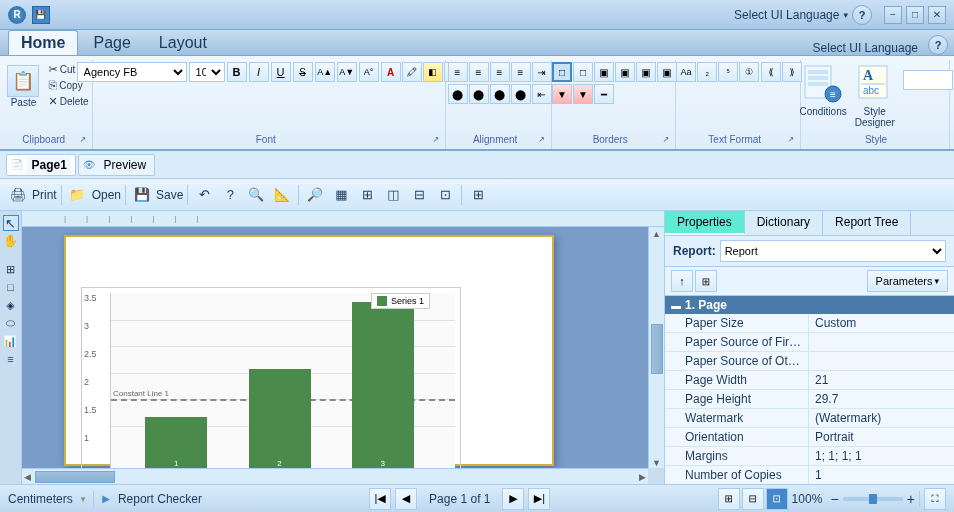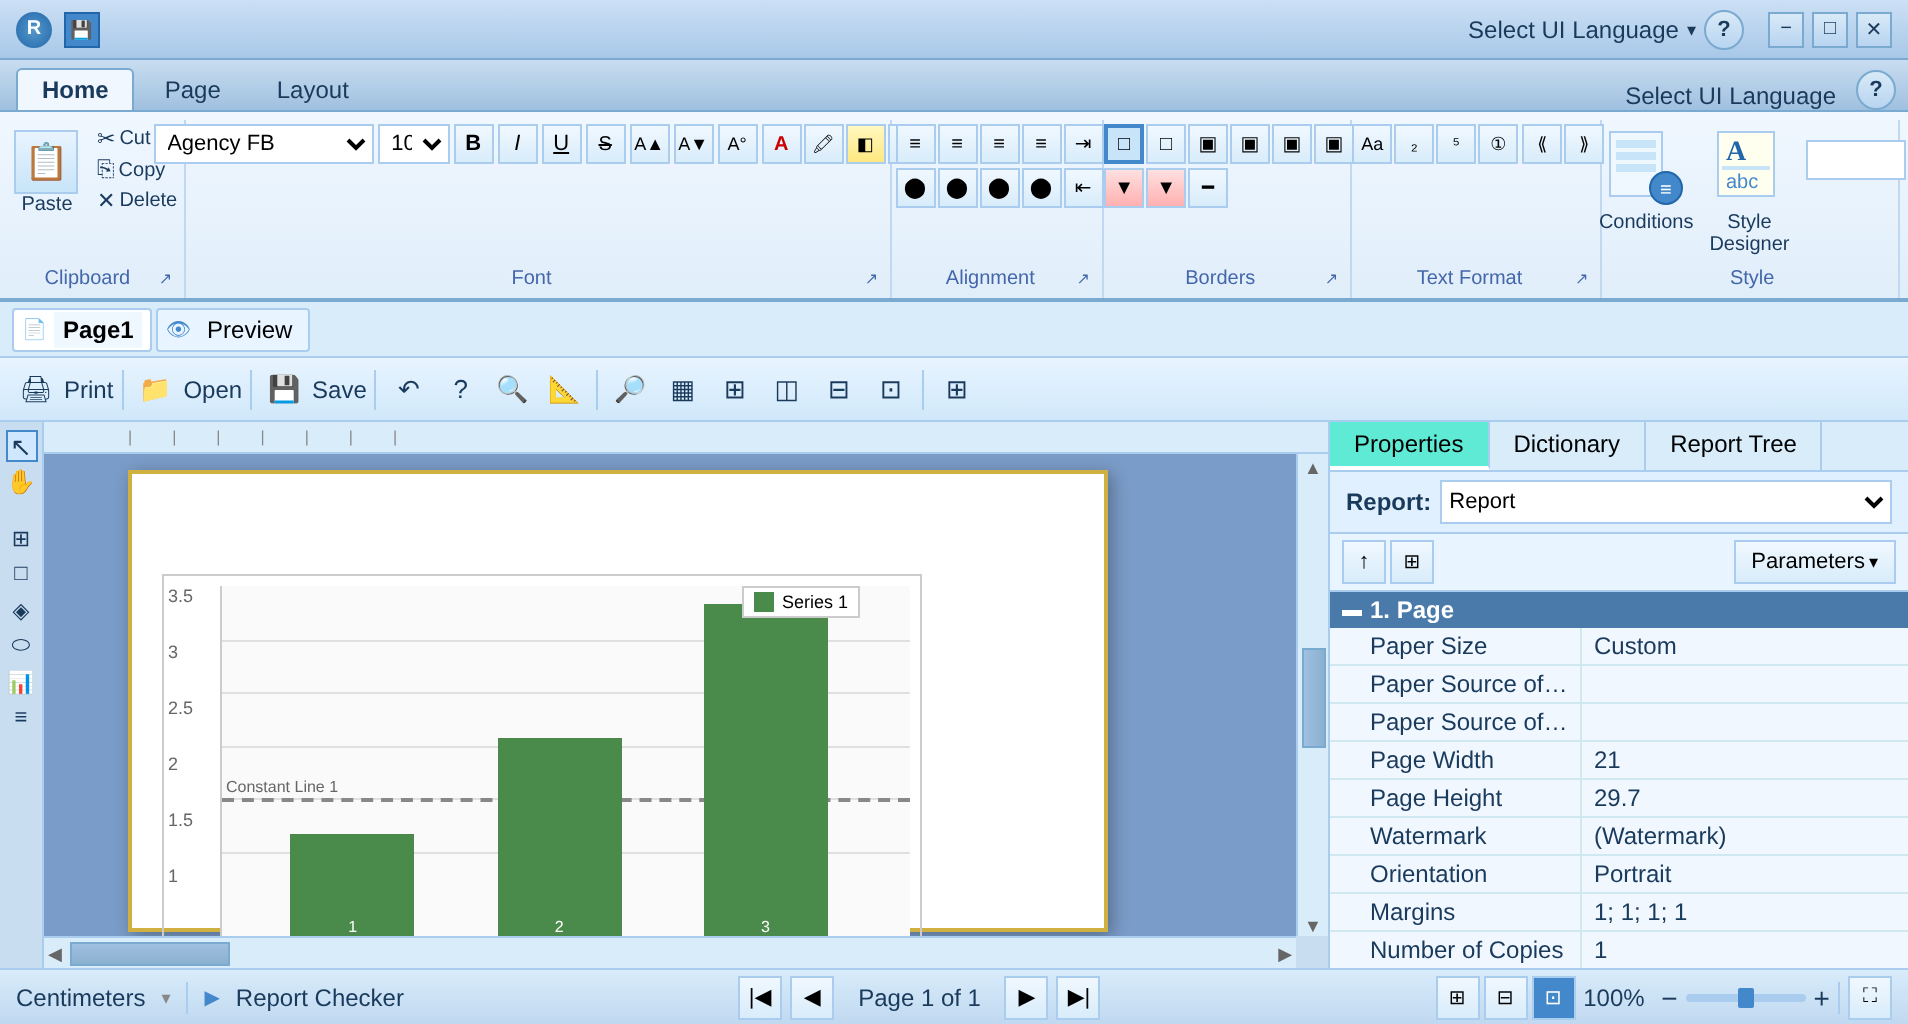--- a/index.html
+++ b/index.html
@@ -6,21 +6,21 @@
     body { font-family: 'Segoe UI', Tahoma, Arial, sans-serif; font-size: 12px; background: #d4e3f7; overflow: hidden; }
 
     
     .title-bar { height: 30px; background: linear-gradient(to bottom, #cce0f5, #a8c8e8); display: flex; align-items: center; justify-content: space-between; padding: 0 8px; border-bottom: 1px solid #7aaad0; }
     .title-bar-left { display: flex; align-items: center; gap: 6px; }
     .title-icon { width: 18px; height: 18px; background: radial-gradient(circle, #5599cc, #2266aa); border-radius: 50%; display: flex; align-items: center; justify-content: center; }
     .title-icon span { color: white; font-size: 10px; font-weight: bold; }
     .quick-save { width: 18px; height: 18px; background: #4488cc; border: 1px solid #2266aa; display: flex; align-items: center; justify-content: center; color: white; font-size: 9px; }
     .title-bar-right { display: flex; align-items: center; gap: 4px; font-size: 12px; color: #1a3a5c; }
     .title-btn { width: 18px; height: 18px; border: 1px solid #7aaad0; background: linear-gradient(to bottom, #d8eaf7, #b8d4f0); display: flex; align-items: center; justify-content: center; cursor: pointer; font-size: 10px; }
-    .ribbon-tab { padding: 3px 12px; font-size: 12px; cursor: pointer; border: 1px solid transparent; border-bottom: none; margin-right: 2px; }
+    .ribbon-tab { padding: 3px 12px; font-size: 16px; cursor: pointer; border: 1px solid transparent; border-bottom: none; margin-right: 2px; }
     .ribbon-tab.active { background: #f0f7ff; border-color: #7aaad0; color: #1a3a5c; font-weight: bold; border-radius: 3px 3px 0 0; }
     .ribbon-tab:not(.active) { color: #1a3a5c; }
     .help-btn { width: 20px; height: 20px; border-radius: 50%; border: 1px solid #7aaad0; background: linear-gradient(to bottom, #d8eaf7, #b8d4f0); display: flex; align-items: center; justify-content: center; font-weight: bold; font-size: 11px; color: #1a3a5c; margin-right: 8px; }
 
     
     .ribbon { height: 95px; background: linear-gradient(to bottom, #f0f7ff, #e0eefa); border-bottom: 2px solid #7aaad0; display: flex; align-items: stretch; padding: 4px 4px 0 4px; gap: 2px; }
     .ribbon-group { display: flex; flex-direction: column; align-items: center; border-right: 1px solid #c0d8f0; padding: 2px 6px; position: relative; min-width: 50px; }
     .ribbon-group-content { display: flex; align-items: flex-start; gap: 3px; flex: 1; }
     .ribbon-group-label { font-size: 10px; color: #4466aa; margin-top: 2px; padding-bottom: 2px; width: 100%; text-align: center; }
     .ribbon-group-label-row { display: flex; align-items: center; justify-content: center; width: 100%; }
@@ -92,21 +92,21 @@
     .props-report-select { flex: 1; height: 22px; border: 1px solid #aaccee; font-size: 11px; background: white; }
     .props-toolbar { display: flex; gap: 2px; padding: 3px 6px; background: #e8f4ff; border-bottom: 1px solid #aaccee; align-items: center; }
     .props-tool-btn { width: 22px; height: 22px; border: 1px solid #aaccee; background: linear-gradient(to bottom, #f0f8ff, #d8ecfa); display: flex; align-items: center; justify-content: center; cursor: pointer; font-size: 11px; }
     .params-btn { padding: 2px 8px; height: 22px; border: 1px solid #aaccee; background: linear-gradient(to bottom, #f0f8ff, #d8ecfa); font-size: 11px; cursor: pointer; display: flex; align-items: center; gap: 2px; margin-left: auto; }
     
     
     .props-table { flex: 1; overflow-y: auto; font-size: 12px; }
     .props-section { background: #4a7aaa; color: white; padding: 2px 6px; font-weight: bold; display: flex; align-items: center; gap: 4px; cursor: pointer; }
     .props-section-icon { font-size: 10px; }
     .props-row { display: flex; align-items: center; border-bottom: 1px solid #d0e8f0; }
-    .props-key { width: 126px; padding: 2px 6px 2px 20px; color: #1a3a5c; white-space: nowrap; overflow: hidden; text-overflow: ellipsis; border-right: 1px solid #d0e8f0; flex-shrink: 0; }
+    .props-key { width: 144px; padding: 2px 6px 2px 20px; color: #1a3a5c; white-space: nowrap; overflow: hidden; text-overflow: ellipsis; border-right: 1px solid #d0e8f0; flex-shrink: 0; }
     .props-val { flex: 1; padding: 2px 6px; color: #1a3a5c; }
 
     
     .status-bar { height: 28px; background: linear-gradient(to bottom, #d8ecfa, #c0d8f0); border-top: 1px solid #aaccee; display: flex; align-items: center; padding: 0 8px; justify-content: space-between; }
     .status-left { display: flex; align-items: center; gap: 8px; font-size: 12px; color: #1a3a5c; }
     .status-center { display: flex; align-items: center; gap: 4px; }
     .page-nav-btn { width: 22px; height: 22px; border: 1px solid #aaccee; background: linear-gradient(to bottom, #f0f8ff, #d8ecfa); display: flex; align-items: center; justify-content: center; cursor: pointer; font-size: 11px; }
     .page-info { font-size: 12px; color: #1a3a5c; padding: 0 8px; }
     .status-right { display: flex; align-items: center; gap: 4px; }
     .zoom-slider { width: 60px; height: 4px; background: #aaccee; border-radius: 2px; }

